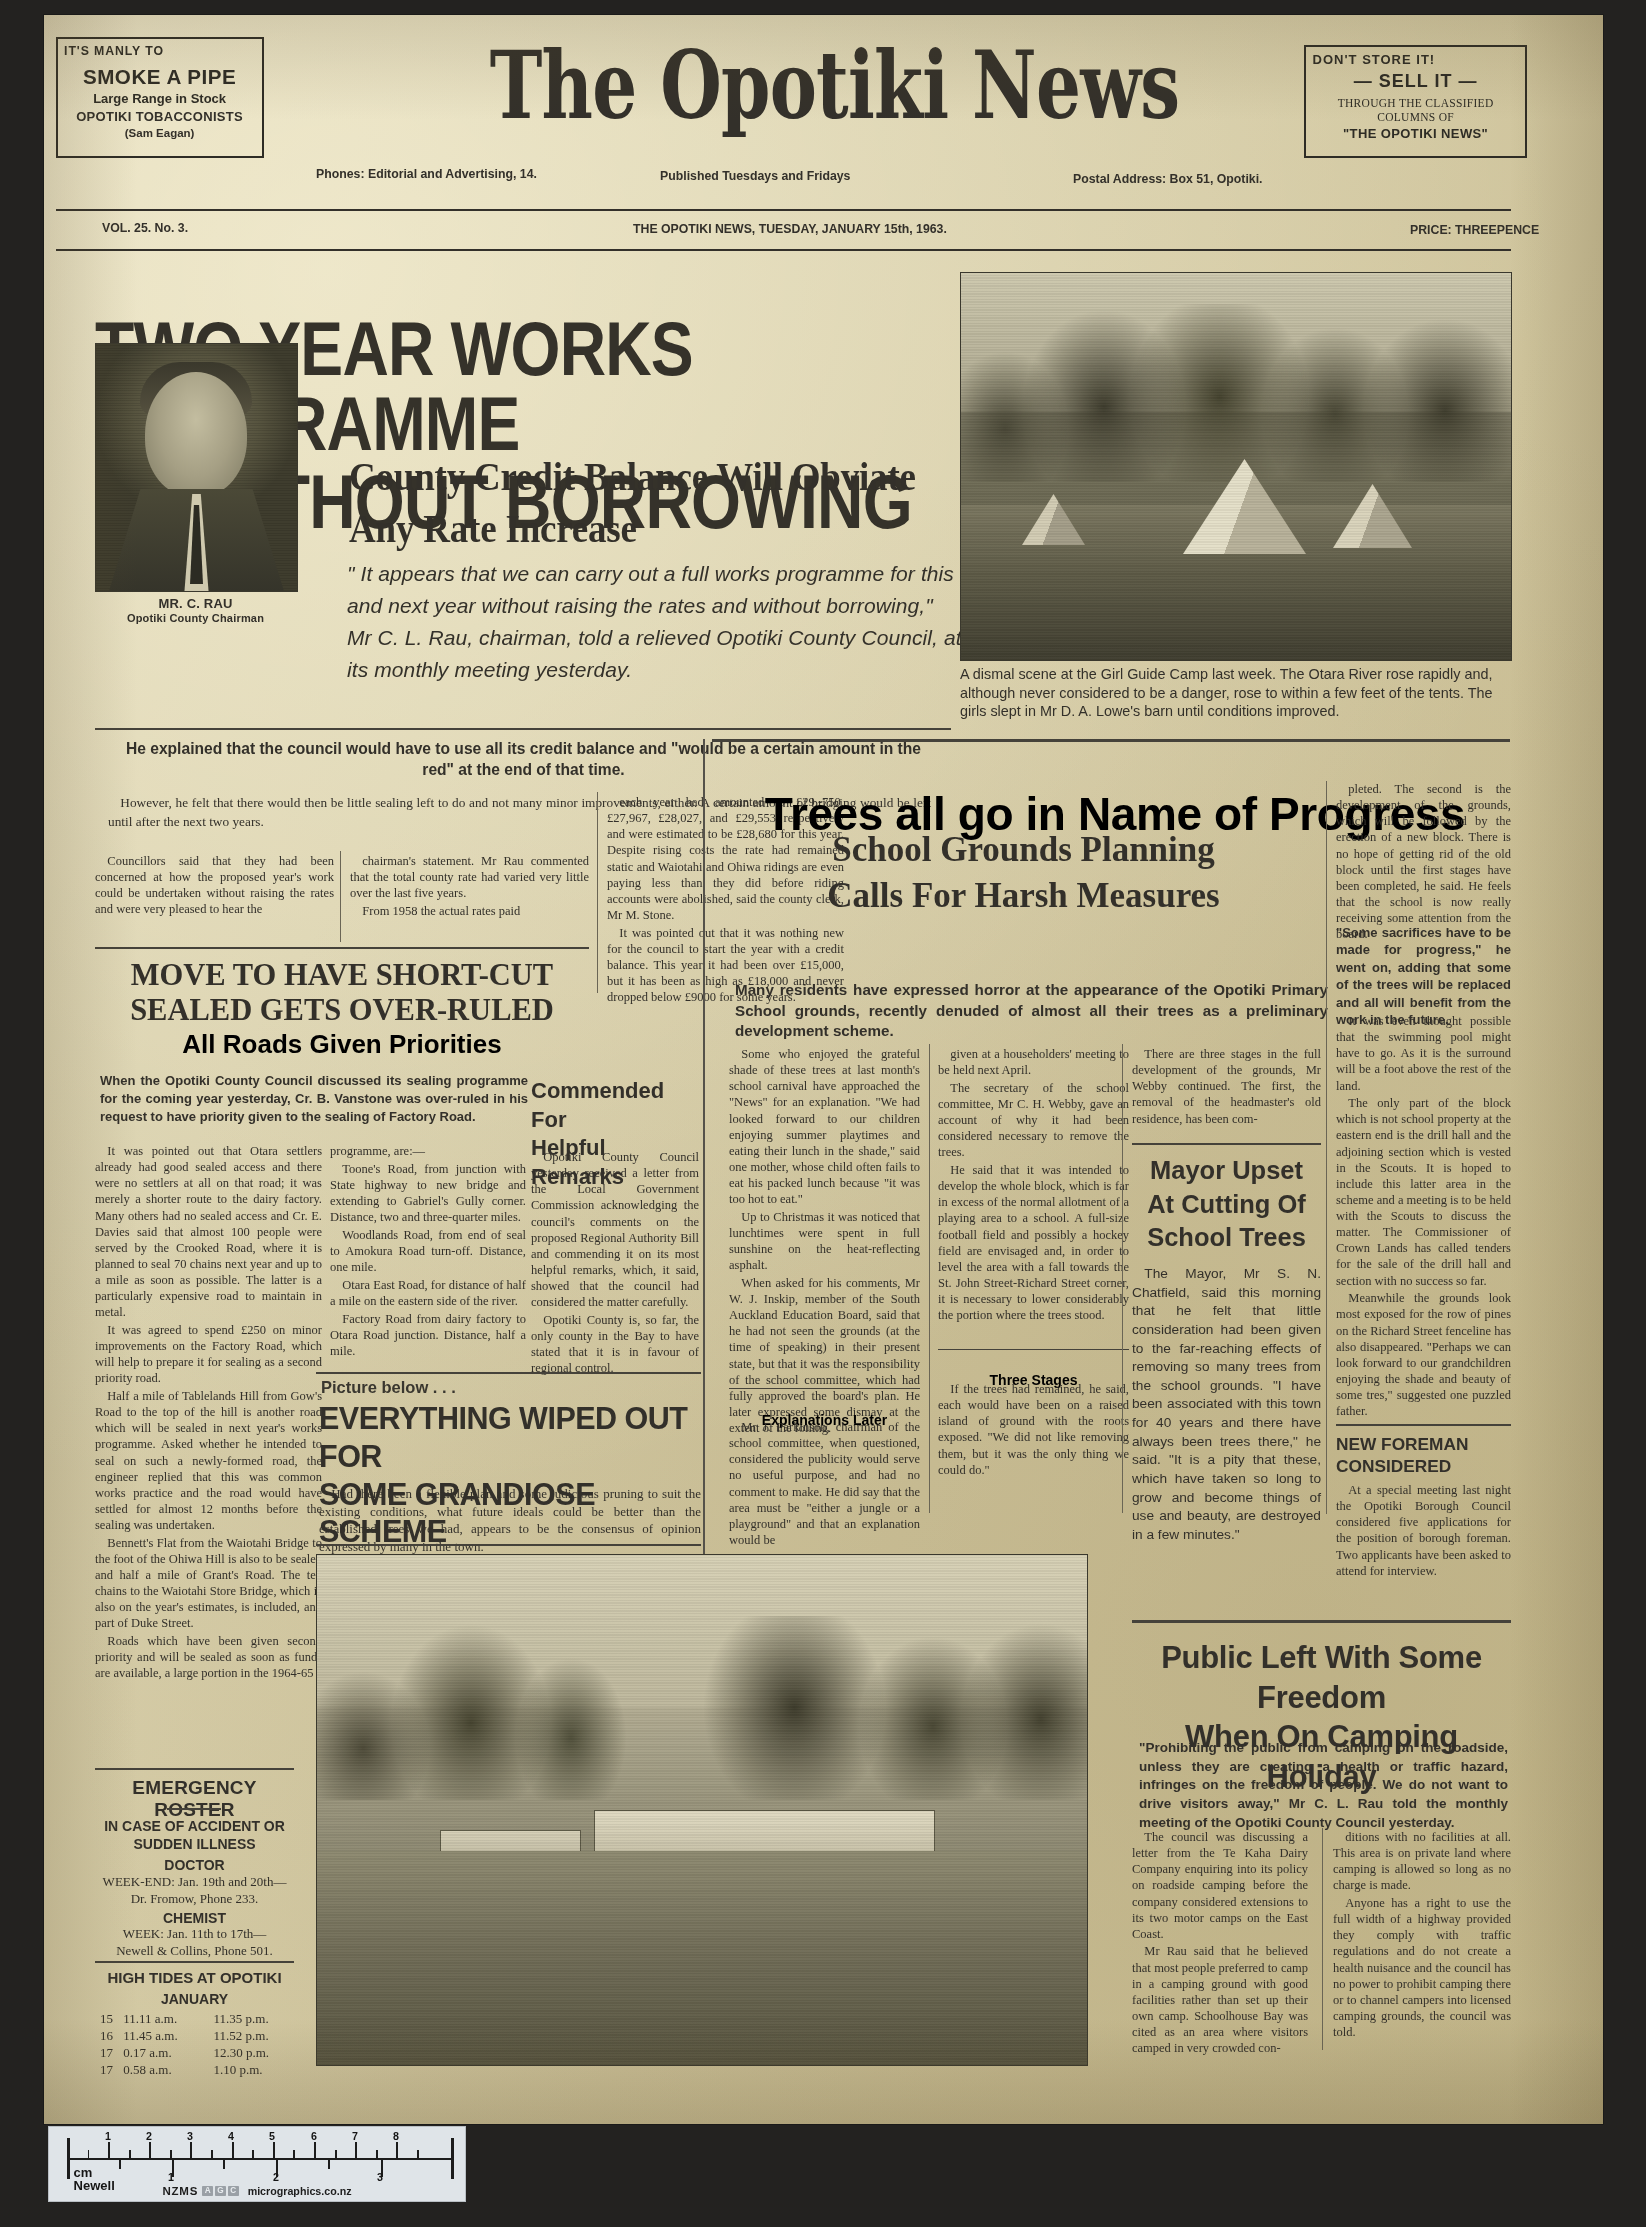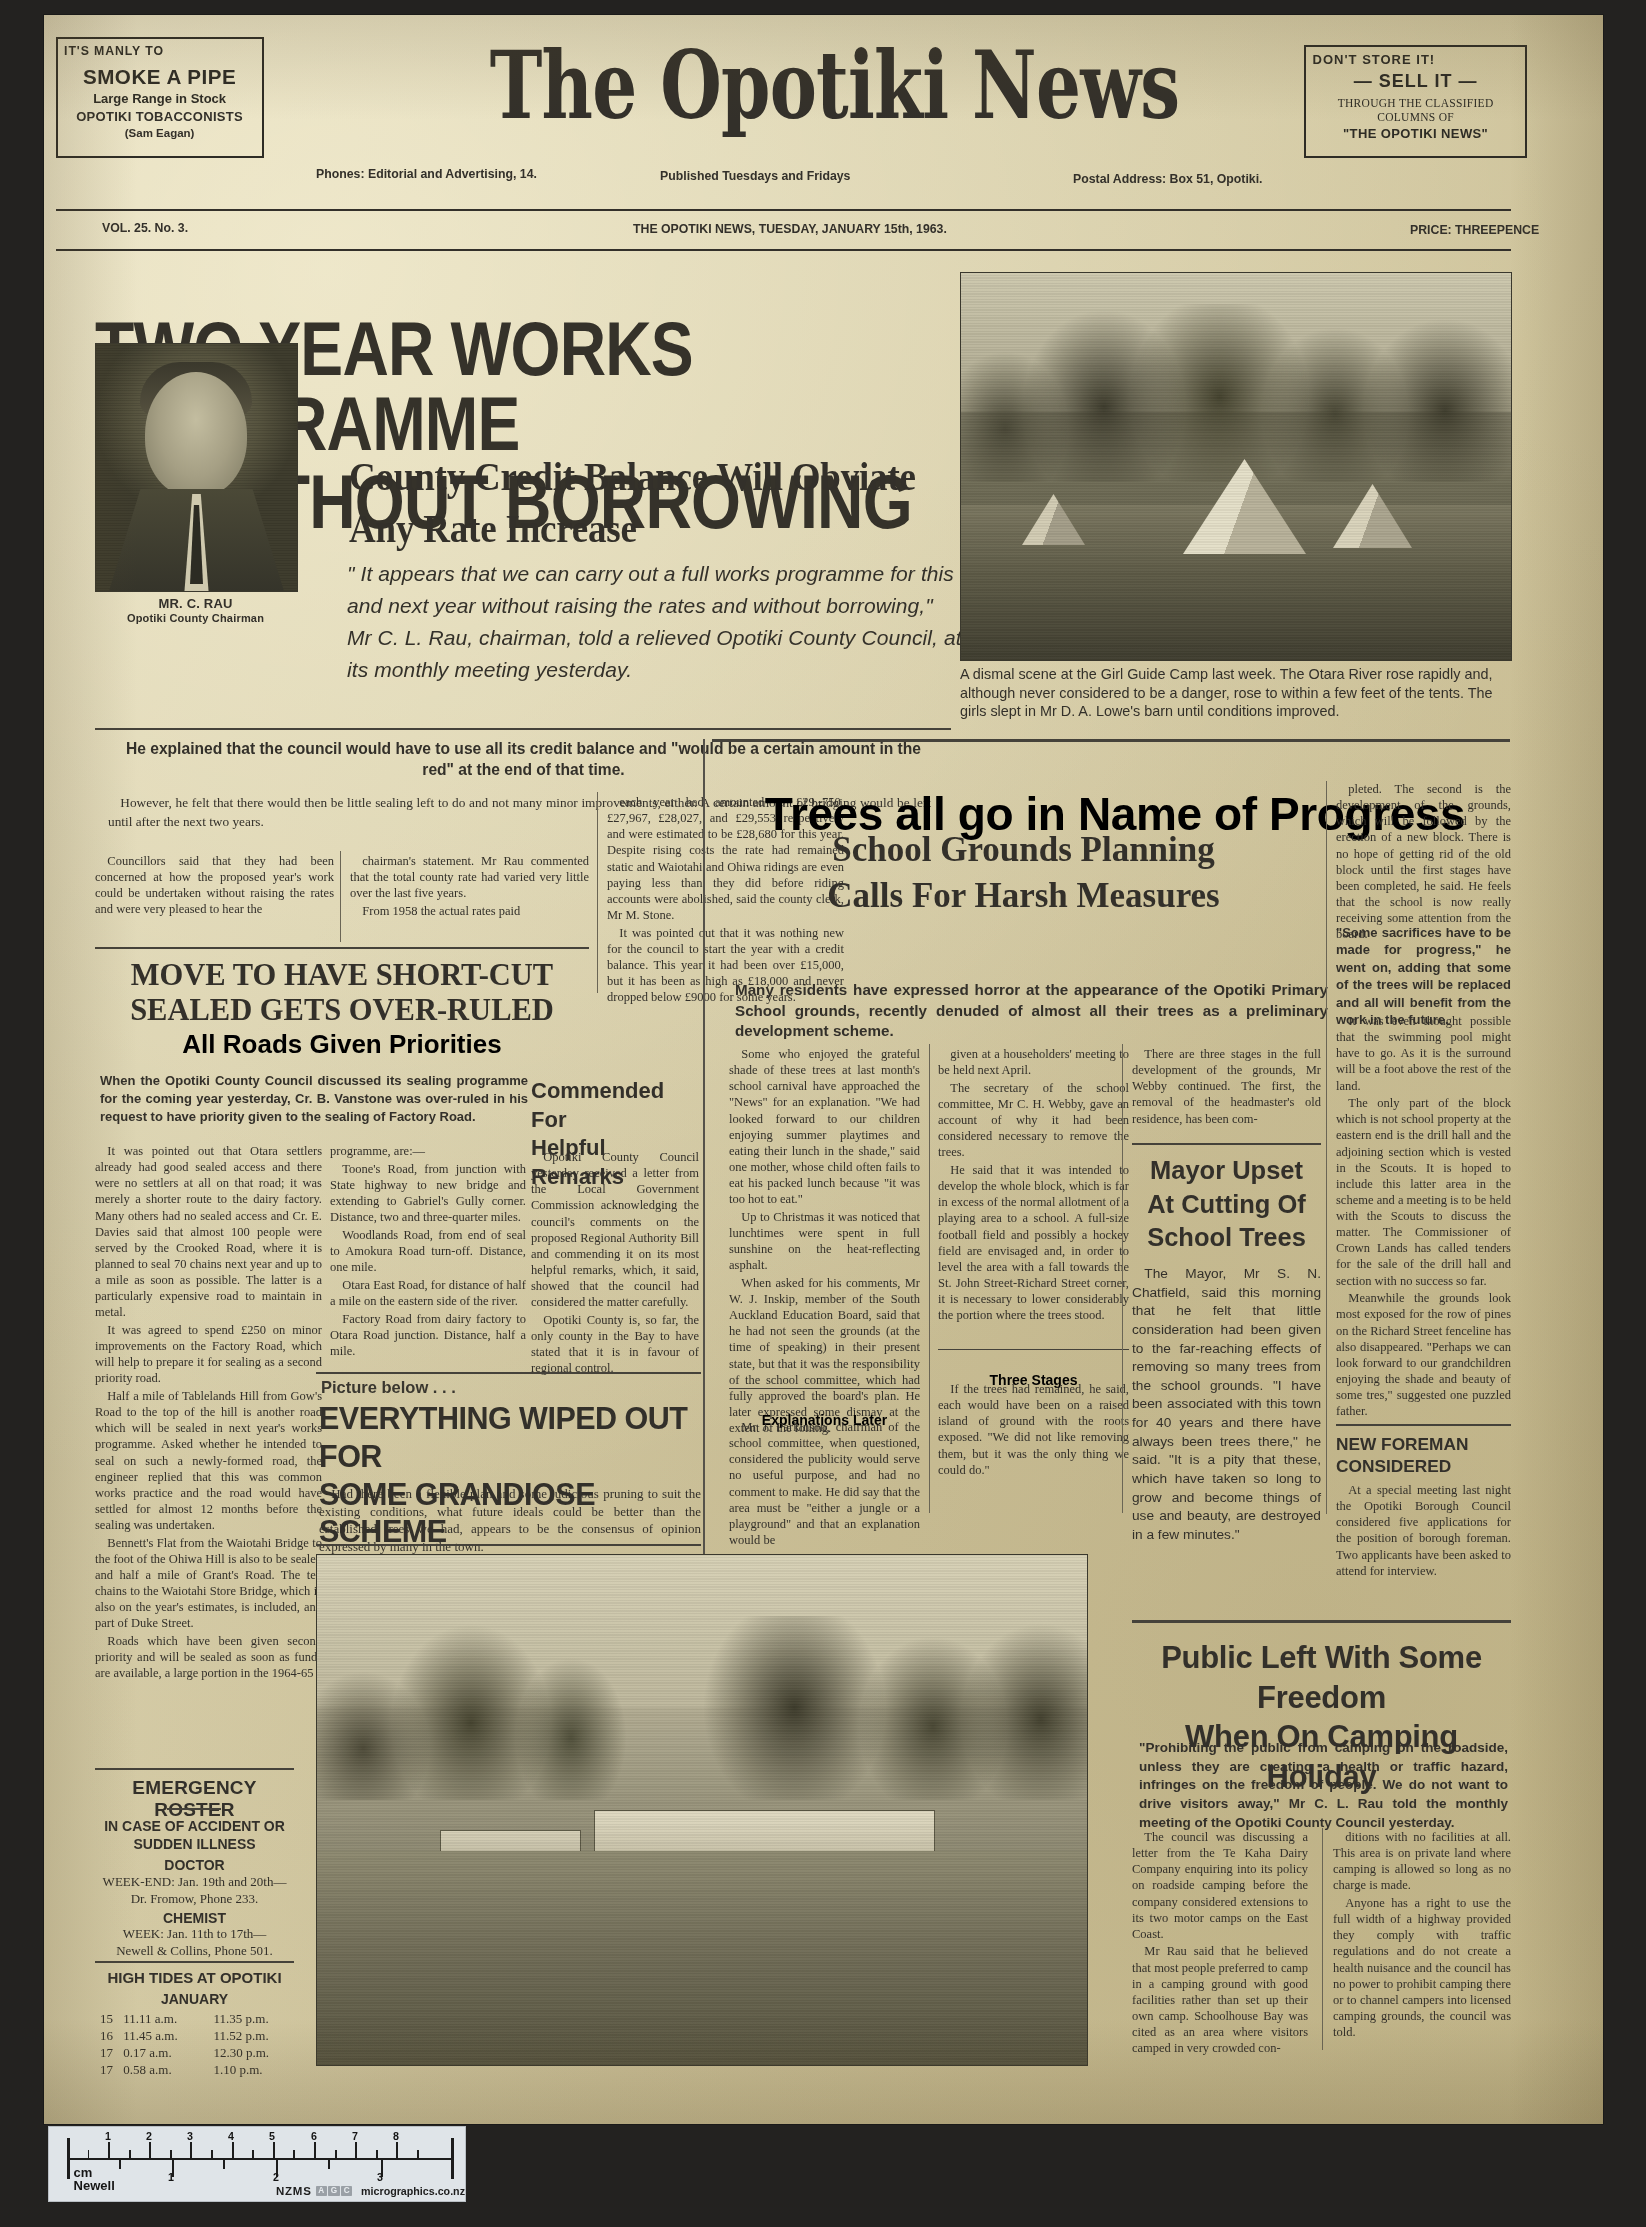--- a/index.html
+++ b/index.html
@@ -158,21 +158,21 @@
     background:repeating-linear-gradient(0deg, rgba(0,0,0,.17) 0 0.8px, rgba(255,255,255,.05) 0.8px 1.6px);}
 
   
   .scalebar{position:absolute;left:48px;top:2126px;width:416px;height:74px;background:#dfe4e8;border:0.8px solid #b9bfc4;}
   .sb-inner{position:absolute;left:18px;top:8.2px;right:11.5px;height:46px;}
   .sb-axis{position:absolute;left:0;top:23px;width:100%;height:1.6px;background:#1c1c1c;}
   .sb-end{position:absolute;top:3.3px;width:2.5px;height:41px;background:#1c1c1c;}
   .sb-tick{position:absolute;background:#1c1c1c;width:1.6px;}
   .sb-lbl{position:absolute;font-size:10.7px;font-weight:bold;color:#151515;font-family:"Liberation Sans",sans-serif;}
   .sb-unit{position:absolute;font-size:13px;font-weight:bold;color:#151515;font-family:"Liberation Sans",sans-serif;margin-top:16px;}
-  .sb-foot{position:absolute;left:0;right:0;bottom:4.1px;text-align:right;font-size:11.5px;font-weight:bold;color:#1d1d1d;}
+  .sb-foot{position:absolute;left:0;right:0;bottom:4.1px;text-align:center;font-size:11.5px;font-weight:bold;color:#1d1d1d;}
   .sb-foot .nz{letter-spacing:0.8px;}
   .sb-foot .chip{display:inline-block;background:#9aa0a6;color:#e9edf0;font-size:8.2px;padding:0.8px 2.5px;margin:0 0.8px;border-radius:0.8px;vertical-align:1.6px;}
   .sb-foot .url{font-weight:bold;font-size:10.7px;margin-left:5px;}
 </style>
 </head>
 <body>
 
 <div class="page">
 
   <div class="masthead">

